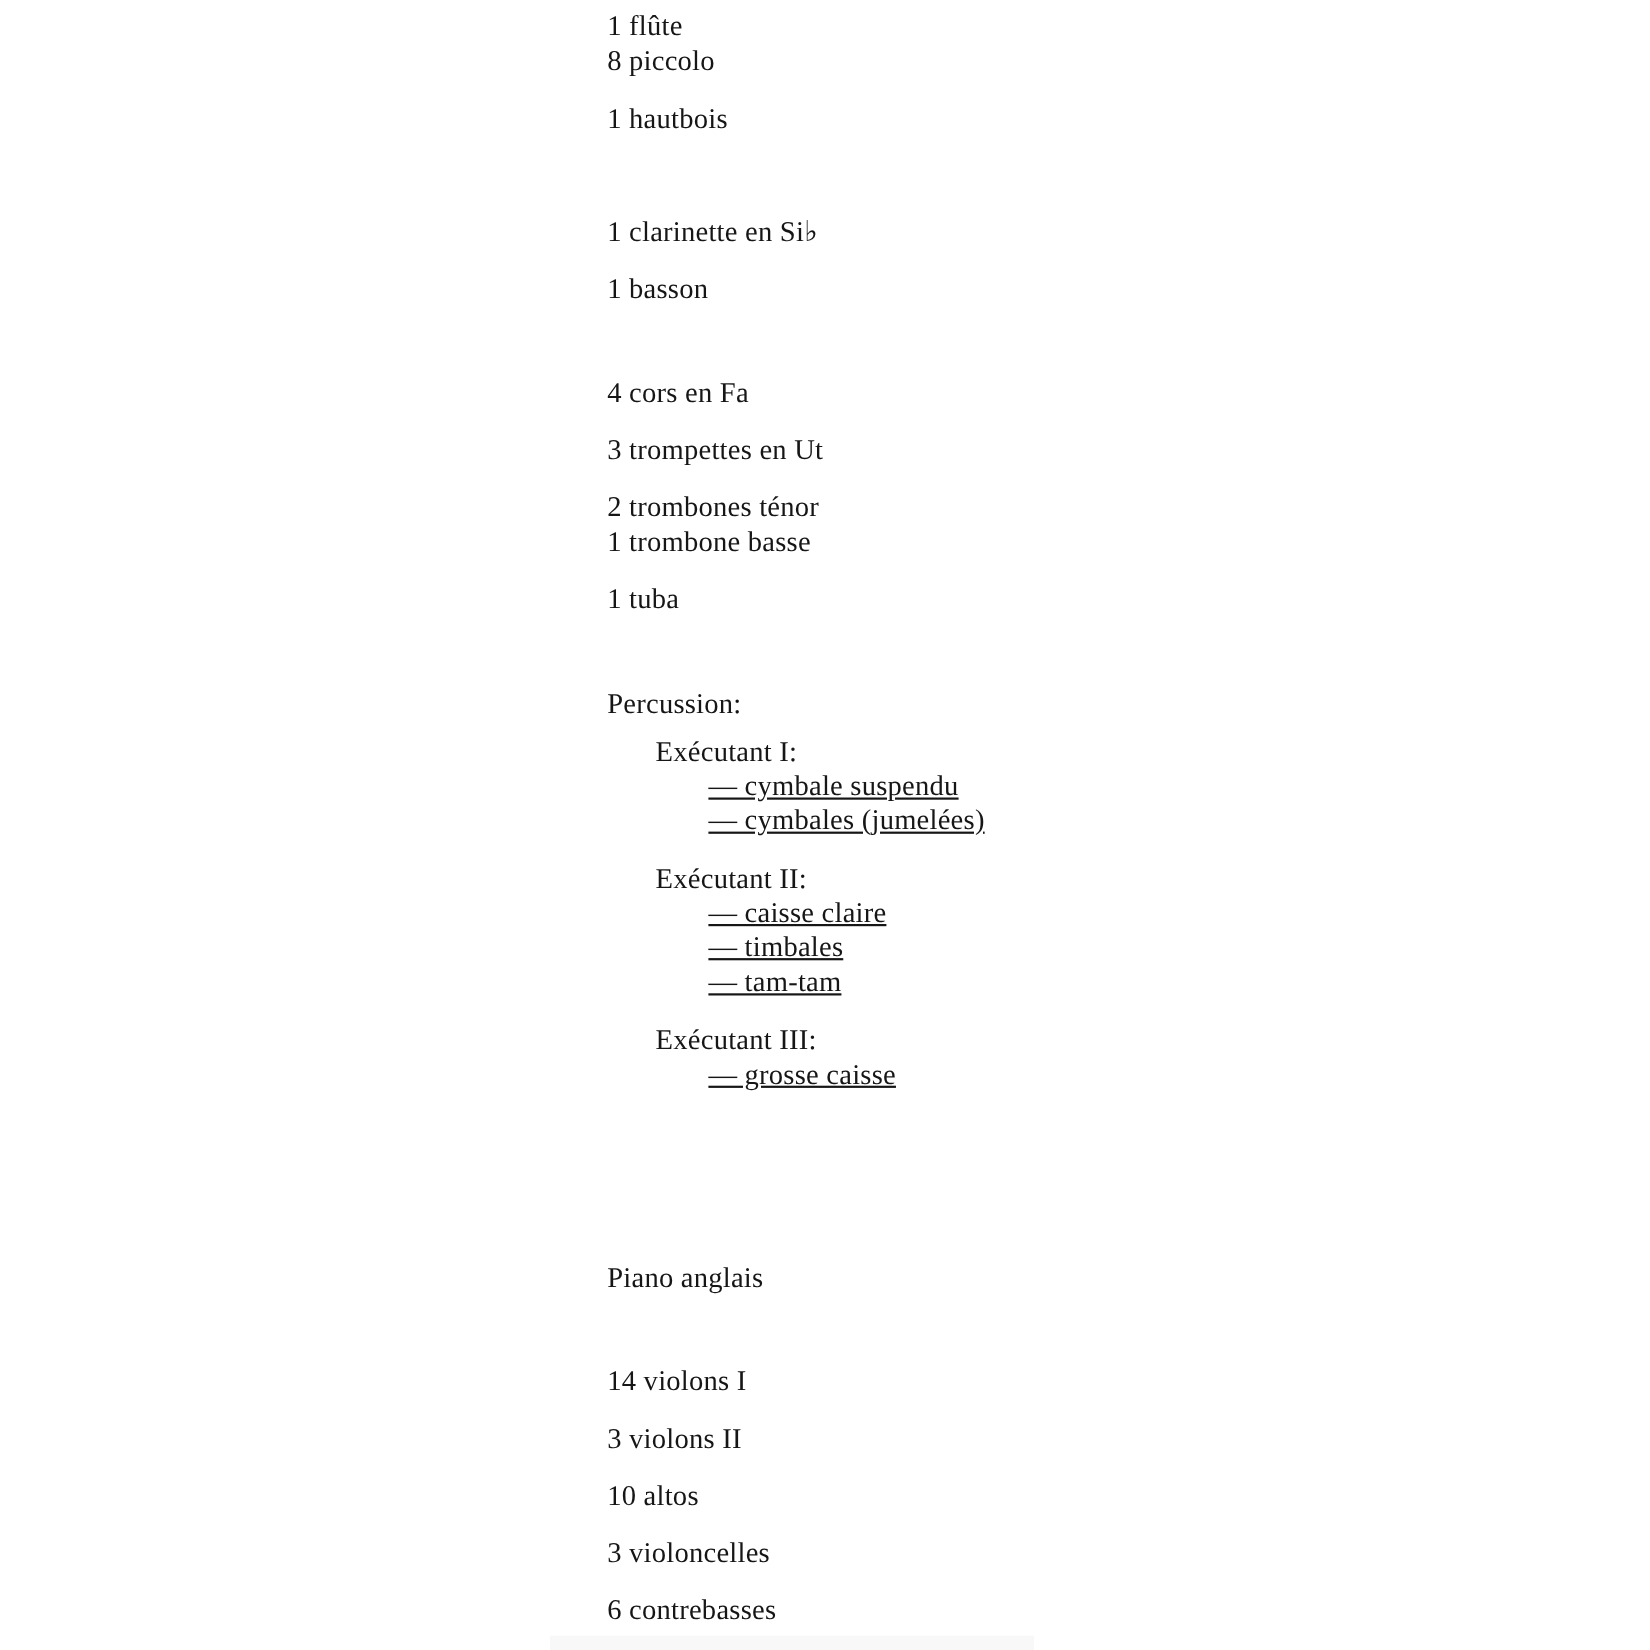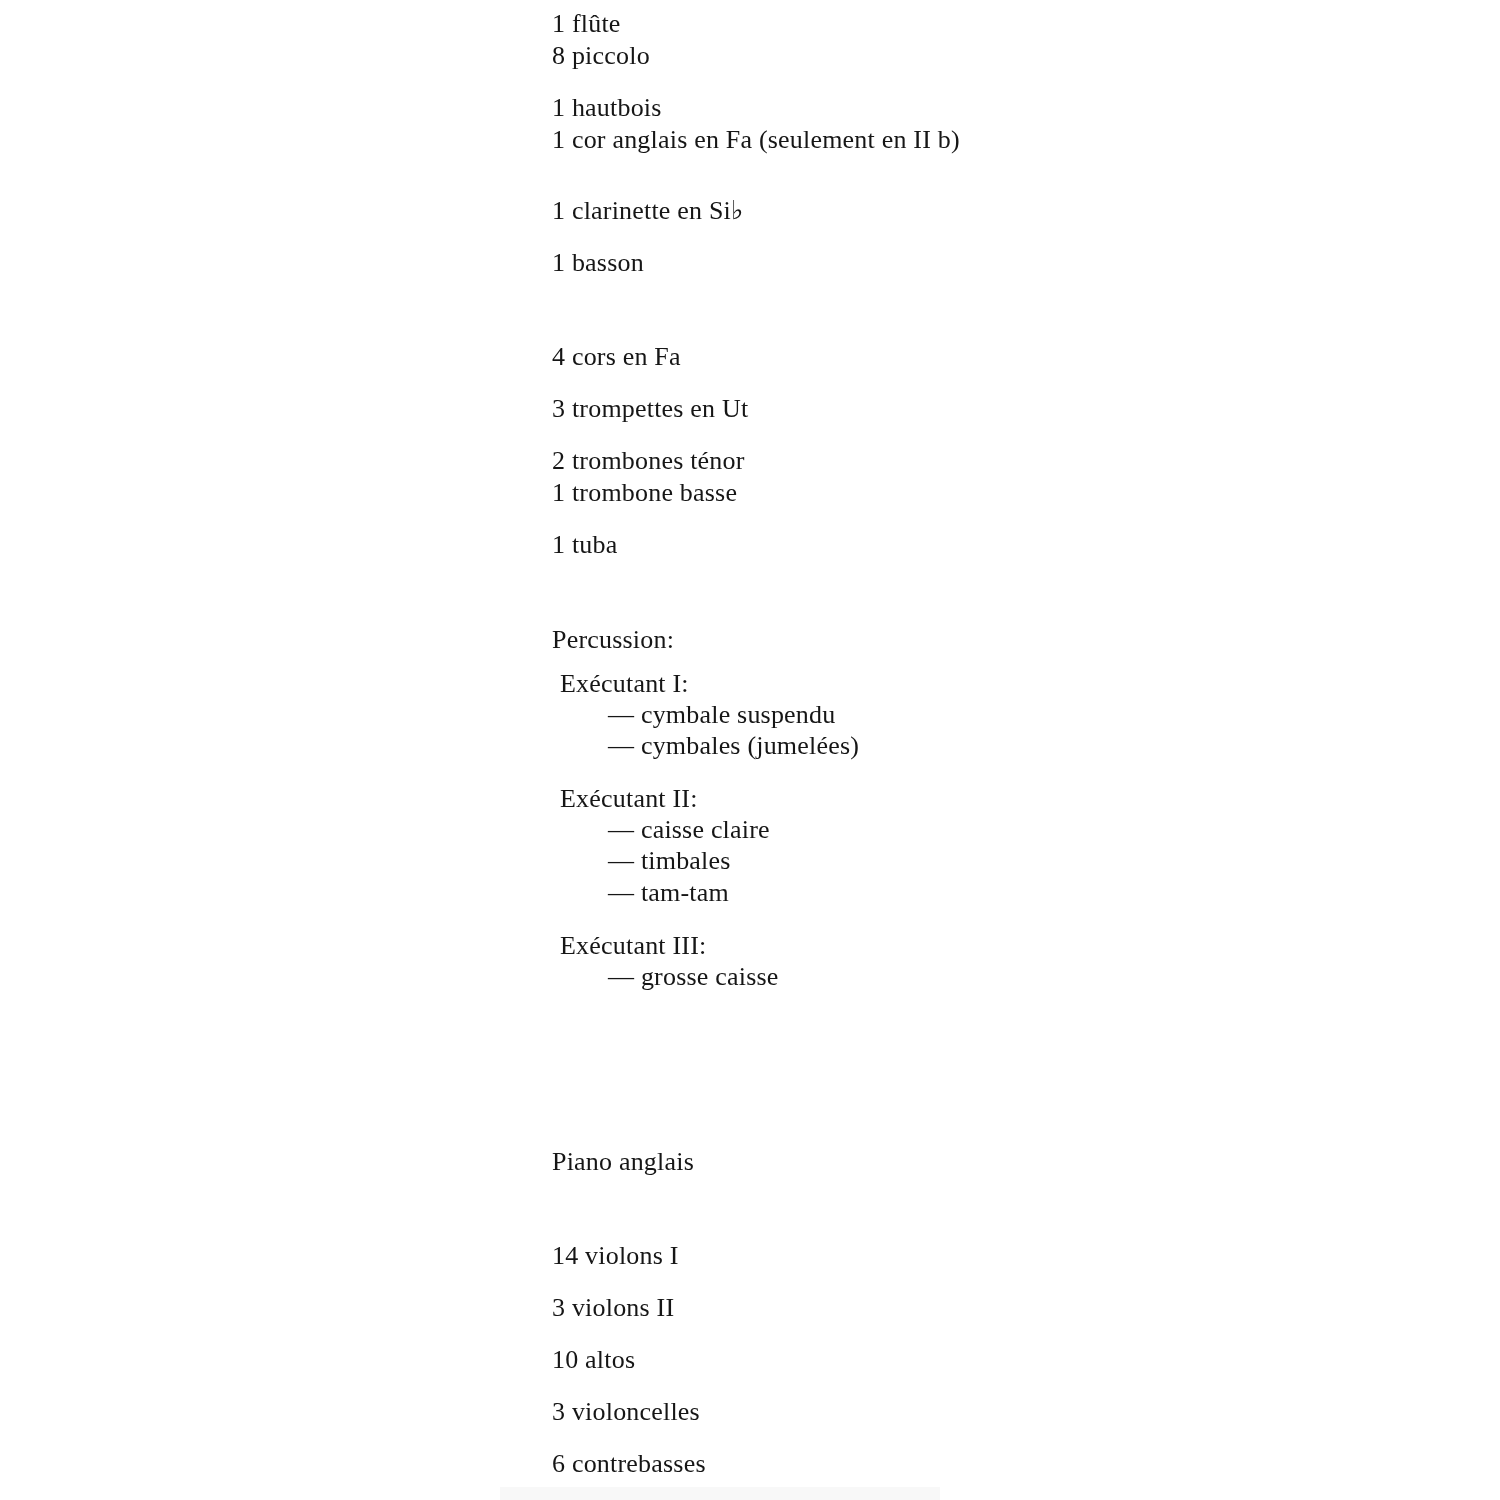--- a/index.html
+++ b/index.html
@@ -21,40 +21,39 @@
   }
   .line {
     position: absolute;
     font-size: 26px;
     line-height: 32px;
     color: #161616;
     white-space: nowrap;
     letter-spacing: 0.2px;
   }
   .indent0 { left: 552px; }
-  .indent1 { left: 560px; }
-  .indent2 { left: 608px; }
+  .indent1 { left: 596px; }
+  .indent2 { left: 644px; text-decoration: underline; }
   .bottom-strip {
     position: absolute;
     left: 500px;
     top: 1487px;
     width: 440px;
     height: 13px;
     background: #f8f8f8;
   }
 </style>
 </head>
 <body>
 
 <div class="page">
 
   <div class="line indent0" style="top:8px">1 flûte</div>
   <div class="line indent0" style="top:40px">8 piccolo</div>
   <div class="line indent0" style="top:92px">1 hautbois</div>
-  <div class="line indent0" style="top:124px">1 cor anglais en Fa (seulement en II b)</div>
   <div class="line indent0" style="top:195px">1 clarinette en Si♭</div>
   <div class="line indent0" style="top:247px">1 basson</div>
 
   <div class="line indent0" style="top:341px">4 cors en Fa</div>
   <div class="line indent0" style="top:393px">3 trompettes en Ut</div>
   <div class="line indent0" style="top:445px">2 trombones ténor</div>
   <div class="line indent0" style="top:477px">1 trombone basse</div>
   <div class="line indent0" style="top:529px">1 tuba</div>
 
   <div class="line indent0" style="top:624px">Percussion:</div>

